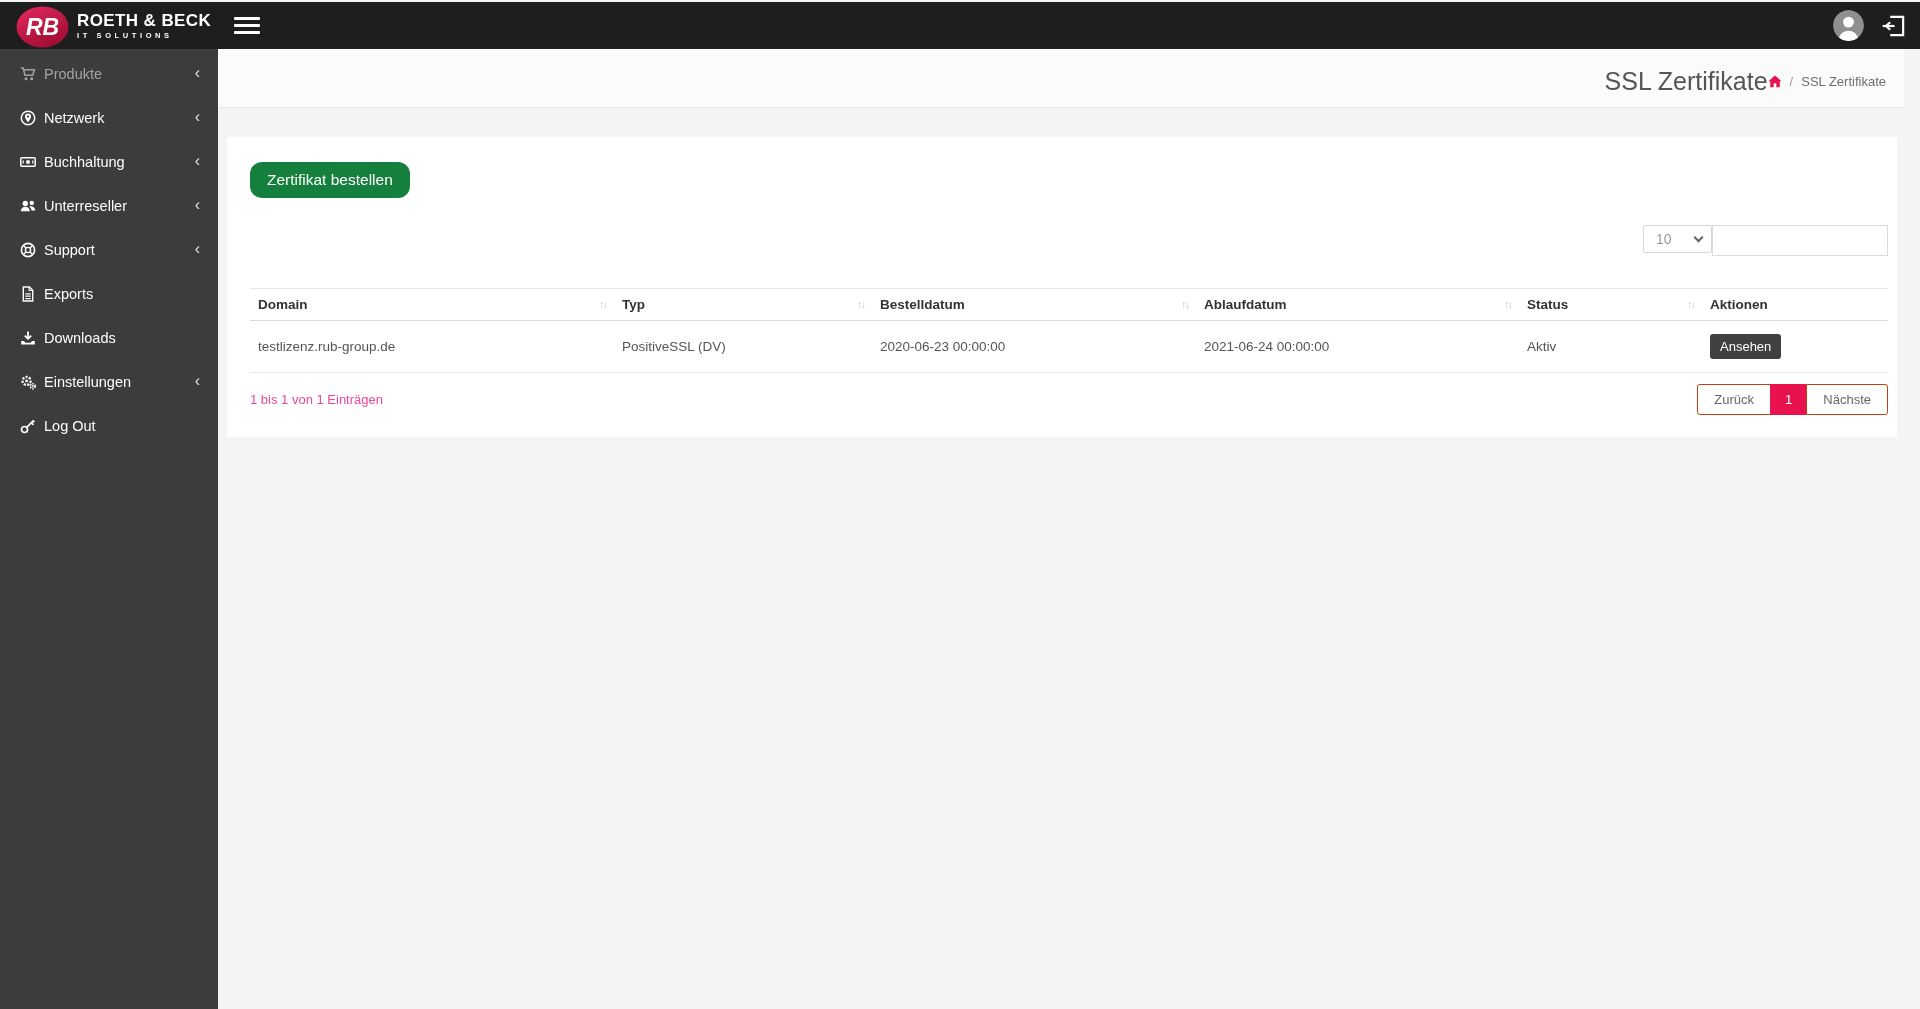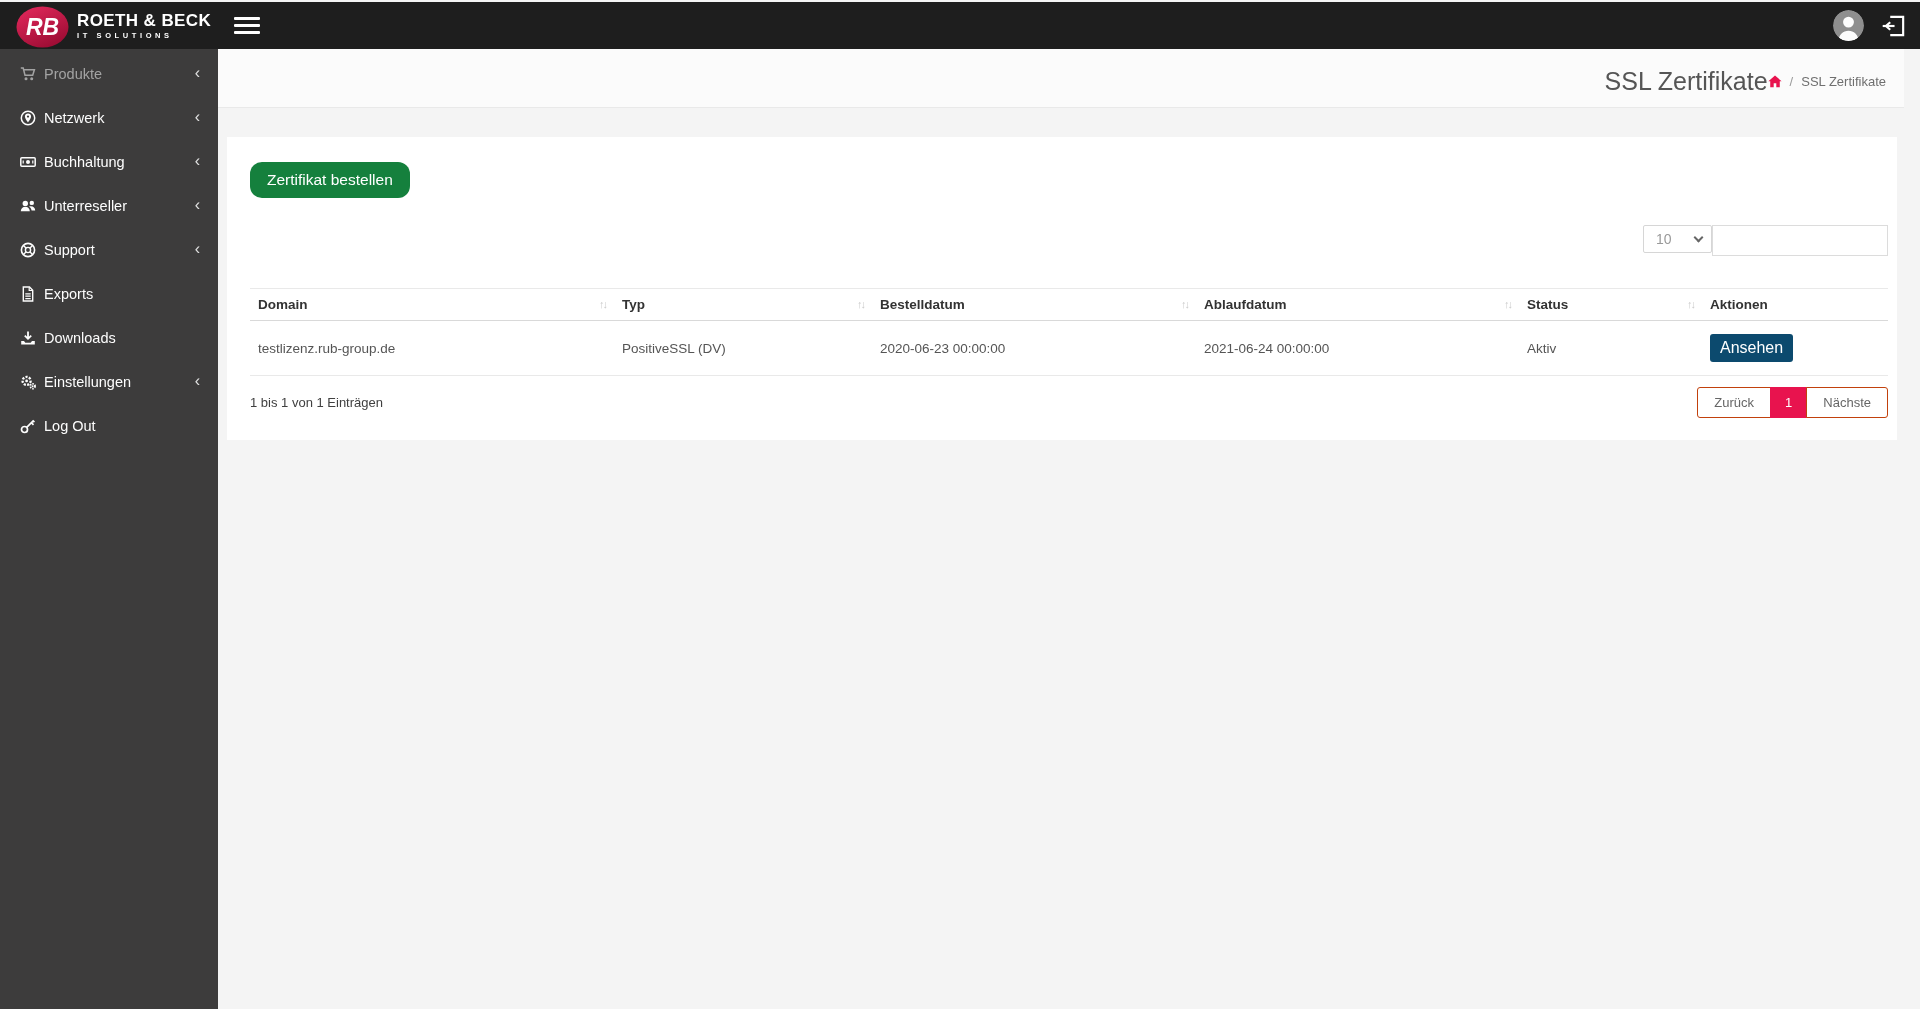--- a/index.html
+++ b/index.html
@@ -63,25 +63,25 @@
   .datatable th { text-align:left; font-size:13.5px; color:#333; font-weight:bold;
     padding:8px 26px 8px 8px; border-top:1px solid #e9e9e9; border-bottom:1px solid #d9d9d9;
     position:relative; cursor:pointer; white-space:nowrap; }
   .datatable th.no-sort { cursor:default; }
   .datatable td { font-size:13.5px; color:#555; padding:13px 8px; border-bottom:1px solid #e9e9e9;
     white-space:nowrap; }
   .sort-glyph { position:absolute; right:8px; top:9px; font-size:11px; color:#cbcbcb;
     letter-spacing:-2px; }
   .col-domain { width:364px; } .col-typ { width:258px; } .col-bestell { width:324px; }
   .col-ablauf { width:323px; } .col-status { width:183px; }
-  .btn-action { background:#0c4a6e; color:#fff; border:none; font-size:16px;
+  .btn-action { background:#404040; color:#fff; border:none; font-size:13px;
     padding:5px 10px; border-radius:3px; cursor:pointer; font-family:inherit; }
 
   .table-footer { display:flex; justify-content:space-between; align-items:center; margin-top:11px; }
-  .info-text { font-size:13px; color:#404040; }
+  .info-text { font-size:13px; color:#ec4899; }
   .pagination { display:flex; }
   .page-btn { font-size:13px; color:#666; background:#fff; border:1px solid #c2410c;
     padding:7px 16px; cursor:pointer; margin-left:-1px; font-family:inherit;text-align:right; }
   .page-btn.first { border-radius:3px 0 0 3px; }
   .page-btn.last { border-radius:0 3px 3px 0; }
   .page-btn.active { background:#e8134e; border-color:#e8134e; color:#fff; padding:7px 14px; cursor:default; }
 </style>
 </head>
 <body>
 

